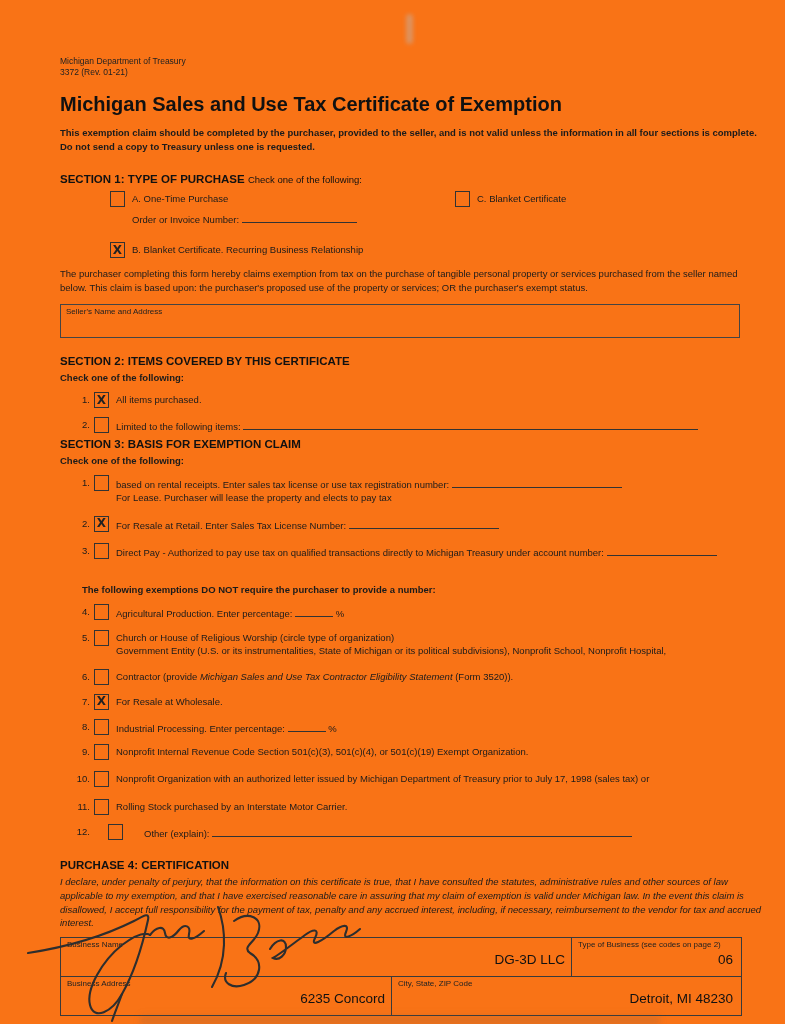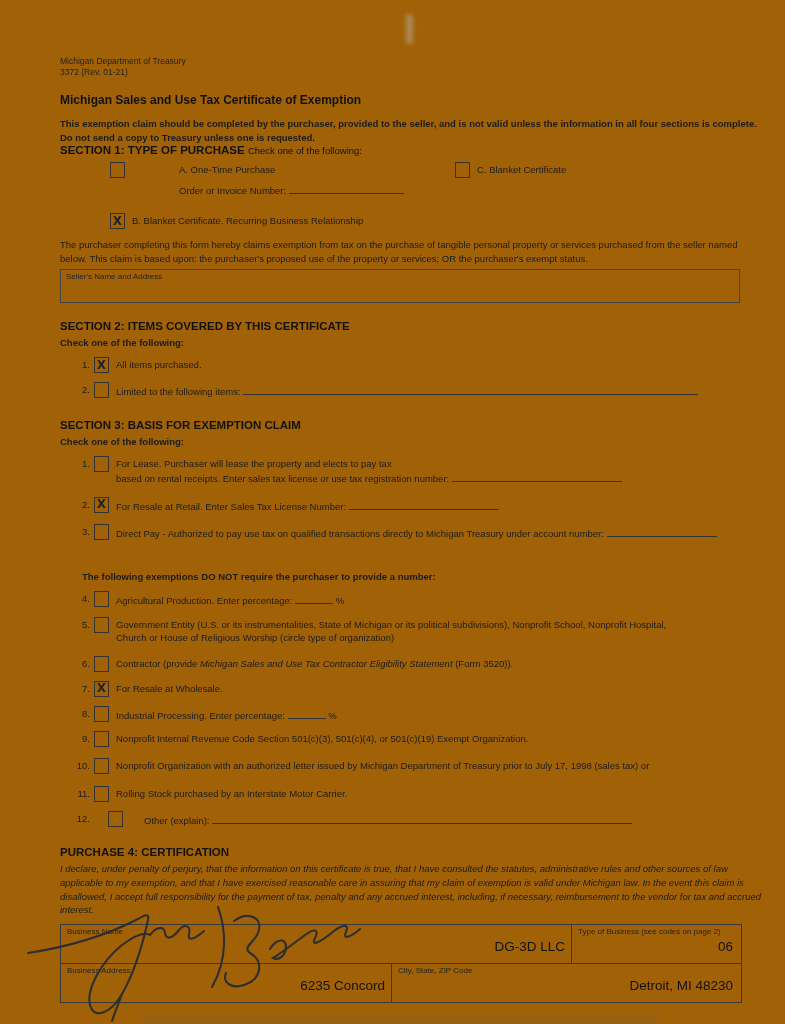--- a/index.html
+++ b/index.html
@@ -1,54 +1,54 @@
 <!DOCTYPE html>
 <html><head>
 <meta charset="utf-8">
 <style>
   html,body{margin:0;padding:0;background:#e9e9e9;}
-  .page{position:relative;width:785px;height:1024px;background:#a16207;overflow:hidden;
+  .page{position:relative;width:785px;height:1024px;background:#f97316;overflow:hidden;
         font-family:"Liberation Sans","DejaVu Sans",sans-serif;color:#1b1b1b;}
   .content{position:relative;padding:56px 45px 0 60px;}
   .tiny{font-size:8.5px;line-height:1.25;color:#222;}
-  .form-title{font-size:12px;font-weight:bold;margin:16px 0 10px 0;color:#111;}
+  .form-title{font-size:20px;font-weight:bold;margin:16px 0 10px 0;color:#111;}
   .intro{font-size:9.5px;font-weight:bold;line-height:1.4;width:700px;}
-  .sec-head{font-size:11.5px;font-weight:bold;color:#111;}
+  .sec-head{font-size:11.5px;font-weight:bold;margin-top:20px;color:#111;}
   .sec-note{font-size:9.5px;font-weight:normal;}
   .bold-note{font-size:9.5px;font-weight:bold;margin-top:5px;}
   .body-txt{font-size:9.5px;line-height:1.4;}
   .ckrow{display:flex;align-items:flex-start;margin-top:9px;font-size:9.5px;line-height:1.35;}
   .num{width:20px;text-align:right;margin-right:4px;padding-top:2px;}
   .cbx{flex:0 0 auto;width:13px;height:14px;border:1.2px solid #333;margin-right:7px;
        display:flex;align-items:center;justify-content:center;
        font-size:12px;font-weight:bold;font-family:"DejaVu Sans",sans-serif;color:#222;}
   .lblblock{padding-top:2px;}
   .u{display:inline-block;border-bottom:1px solid #333;height:10px;vertical-align:baseline;}
   .w110{width:110px}.w115{width:115px}.w150{width:150px}.w170{width:170px}
   .w38{width:38px}.w420{width:420px}.w455{width:455px}
   .it{font-style:italic;}
-  .seller-box{width:680px;height:34px;border:1.3px solid #444;margin-top:4px;padding:2px 5px;box-sizing:border-box;}
+  .seller-box{width:680px;height:34px;border:1.3px solid #444;margin-top:10px;padding:2px 5px;box-sizing:border-box;}
   .decl{font-size:9.5px;font-style:italic;line-height:1.45;width:702px;margin-top:4px;}
   .tbl{width:680px;border:1.6px solid #3a3a3a;margin-top:7px;}
   .trow{display:grid;}
   .trow + .trow{border-top:1.2px solid #3a3a3a;}
   .r1{grid-template-columns:510px 168px;}
   .r2{grid-template-columns:330px 348px;}
   .cell{padding:2px 6px 4px 6px;min-height:38px;box-sizing:border-box;}
   .cell + .cell{border-left:1.2px solid #3a3a3a;}
   .cell .clabel{font-size:8px;color:#222;}
   .cell .cval{font-size:13.5px;margin-top:3px;color:#111;text-align:right;}
   .sig-svg{position:absolute;left:22px;top:893px;pointer-events:none;}
   .scan-smudge{position:absolute;left:406px;top:14px;width:7px;height:30px;background:#b9b9b9;
                opacity:.45;border-radius:4px;filter:blur(2px);}
   .bottom-shade{position:absolute;left:140px;bottom:0;width:520px;height:12px;
                 background:linear-gradient(to top, rgba(90,90,90,.25), rgba(90,90,90,0));filter:blur(3px);}
   .sec1-cols{display:flex;margin-top:6px;}
   .sec1-col{display:flex;align-items:flex-start;font-size:9.5px;line-height:1.35;}
-  .sec1-left{width:345px;margin-left:50px;gap:47px;}
+  .sec1-left{width:345px;margin-left:50px;}
   .sec1-sub{margin-top:6px;}
 </style>
 </head>
 <body>
 
 <div class="page">
   <div class="scan-smudge"></div>
 
   <div class="content">
     <div class="tiny">Michigan Department of Treasury</div>
@@ -102,32 +102,32 @@
     </div>
     <div class="ckrow" style="margin-left:10px;">
       <span class="num">2.</span>
       <span class="cbx"></span>
       <div class="lblblock">
         <span>Limited to the following items:</span>
         <span class="u w455"></span>
       </div>
     </div>
 
-    <div class="sec-head" style="margin-top:20px;">SECTION 3: BASIS FOR EXEMPTION CLAIM</div>
+    <div class="sec-head" style="margin-top:4px;">SECTION 3: BASIS FOR EXEMPTION CLAIM</div>
     <div class="bold-note">Check one of the following:</div>
 
     <div class="ckrow" style="margin-left:10px;">
       <span class="num">1.</span>
       <span class="cbx"></span>
       <div class="lblblock">
-        <div>For Lease. Purchaser will lease the property and elects to pay tax</div>
         <div>
           <span>based on rental receipts. Enter sales tax license or use tax registration number:</span>
           <span class="u w170"></span>
         </div>
+        <div>For Lease. Purchaser will lease the property and elects to pay tax</div>
       </div>
     </div>
 
     <div class="ckrow" style="margin-left:10px;margin-top:11px;">
       <span class="num">2.</span>
       <span class="cbx">X</span>
       <div class="lblblock">
         <span>For Resale at Retail. Enter Sales Tax License Number:</span>
         <span class="u w150"></span>
       </div>
@@ -135,38 +135,38 @@
 
     <div class="ckrow" style="margin-left:10px;margin-top:11px;">
       <span class="num">3.</span>
       <span class="cbx"></span>
       <div class="lblblock">
         <span>Direct Pay -  Authorized to pay use tax on qualified transactions directly to Michigan Treasury under account number:</span>
         <span class="u w110"></span>
       </div>
     </div>
 
-    <div class="bold-note" style="margin-left:22px;margin-top:30px;">The following exemptions DO NOT require the purchaser to provide a number:</div>
+    <div class="bold-note" style="margin-left:22px;margin-top:24px;">The following exemptions DO NOT require the purchaser to provide a number:</div>
 
     <div class="ckrow" style="margin-left:10px;">
       <span class="num">4.</span>
       <span class="cbx"></span>
       <div class="lblblock">
         <span>Agricultural Production. Enter percentage:</span>
         <span class="u w38"></span>
         <span>%</span>
       </div>
     </div>
 
     <div class="ckrow" style="margin-left:10px;">
       <span class="num">5.</span>
       <span class="cbx"></span>
       <div class="lblblock">
+        <div>Church or House of Religious Worship (circle type of organization)</div>
         <div>Government Entity (U.S. or its instrumentalities, State of Michigan or its political subdivisions), Nonprofit School, Nonprofit Hospital,</div>
-        <div>Church or House of Religious Worship (circle type of organization)</div>
       </div>
     </div>
 
     <div class="ckrow" style="margin-left:10px;margin-top:11px;">
       <span class="num">6.</span>
       <span class="cbx"></span>
       <div class="lblblock">
         <span>Contractor (provide </span><span class="it">Michigan Sales and Use Tax Contractor Eligibility Statement</span><span> (Form 3520)).</span>
       </div>
     </div>

